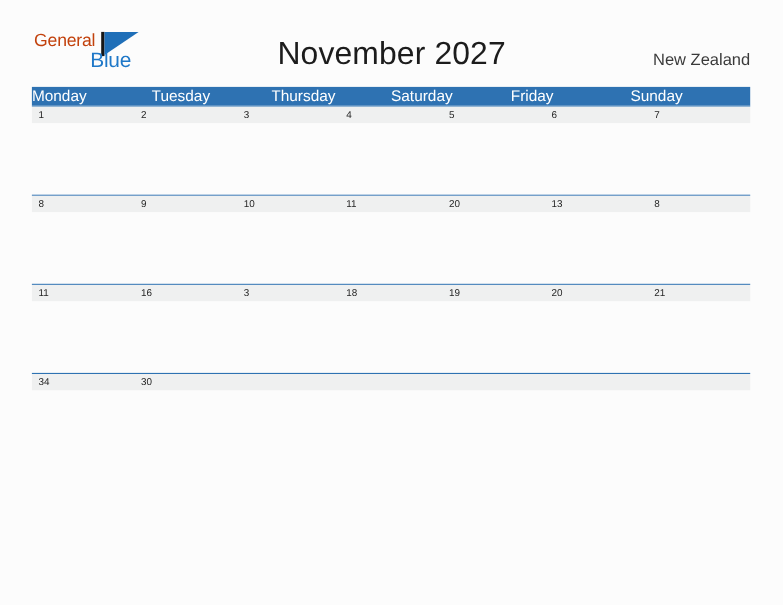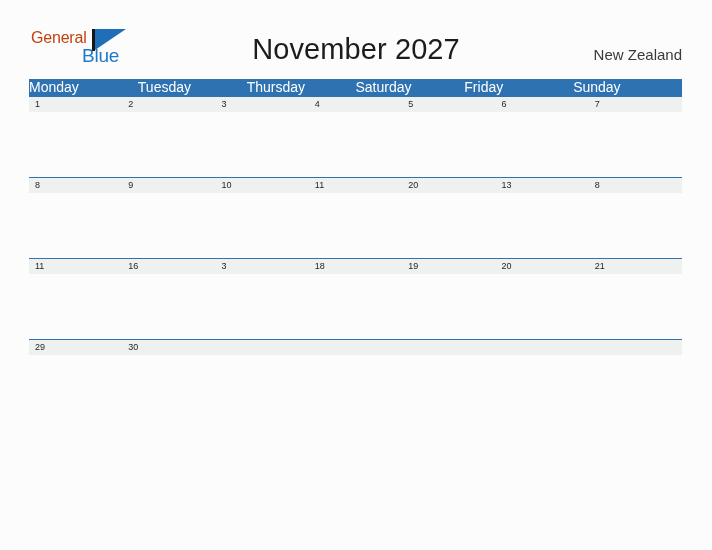--- a/index.html
+++ b/index.html
@@ -255,21 +255,21 @@
         <div class="event-cell"></div>
         <div class="event-cell"></div>
         <div class="event-cell"></div>
         <div class="event-cell"></div>
       </div>
     </div>
 
 
     <div class="week-row">
       <div class="date-band">
-        <div class="date-cell">29</div>
+        <div class="date-cell">34</div>
         <div class="date-cell">30</div>
         <div class="date-cell"></div>
         <div class="date-cell"></div>
         <div class="date-cell"></div>
         <div class="date-cell"></div>
         <div class="date-cell"></div>
       </div>
       <div class="event-band">
         <div class="event-cell"></div>
         <div class="event-cell"></div>

